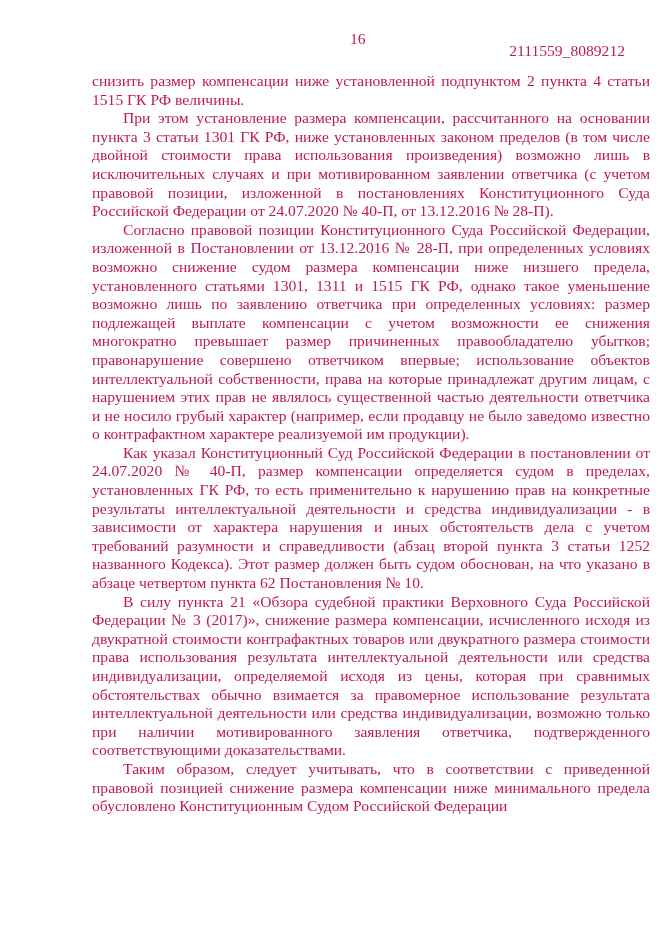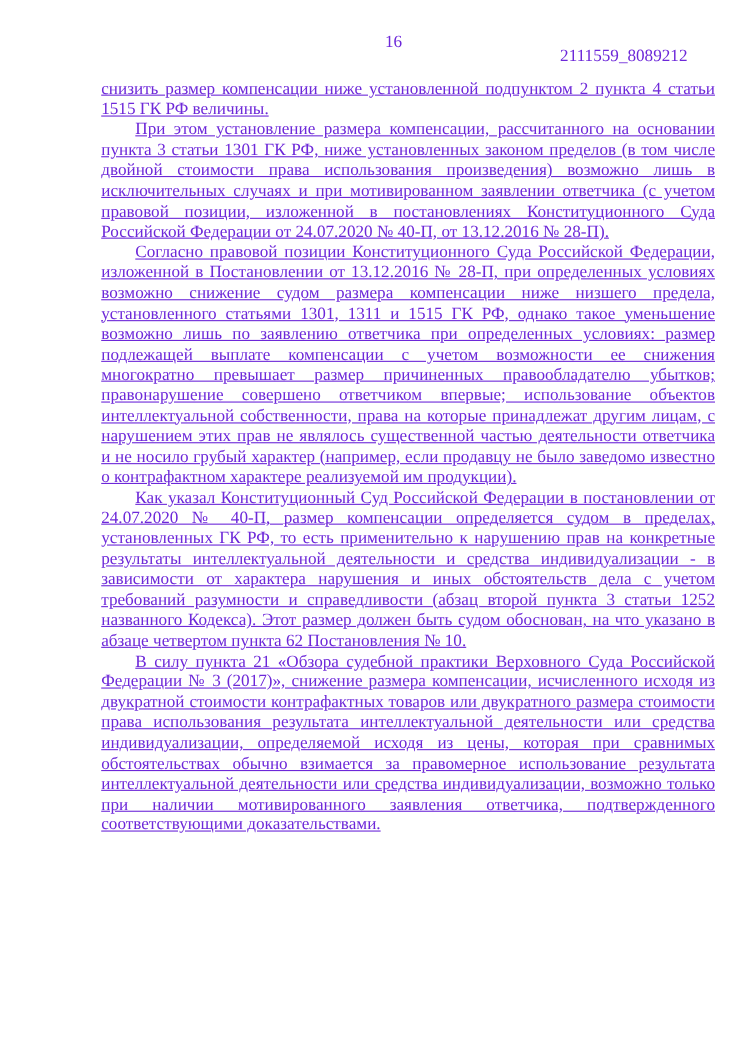--- a/index.html
+++ b/index.html
@@ -5,21 +5,21 @@
     html, body {
       margin: 0;
       padding: 0;
       background: #ffffff;
     }
     .page {
       position: relative;
       width: 667px;
       height: 946px;
       background: #ffffff;
-      color: #6d28d9;
+      color: #be185d;
       font-family: "Liberation Serif", "DejaVu Serif", serif;
       overflow: hidden;
     }
     .header {
       position: absolute;
       top: 30px;
       left: 0;
       width: 667px;
       height: 20px;
       font-size: 15.6px;
@@ -41,21 +41,20 @@
       left: 92px;
       width: 558px;
       font-size: 15.6px;
       line-height: 18.6px;
       text-align: justify;
       text-align-last: left;
     }
     .body-text p {
       margin: 0;
       padding: 0;
-      text-decoration: underline;
     }
     .body-text p.indent {
       text-indent: 31px;
     }
   </style>
 </head>
 <body>
 
 <div class="page">
 
@@ -63,15 +62,16 @@
     <span class="page-number">16</span>
     <span class="doc-id">2111559_8089212</span>
   </div>
 
   <div class="body-text">
     <p>снизить размер компенсации ниже установленной подпунктом 2 пункта 4 статьи 1515 ГК РФ величины.</p>
     <p class="indent">При этом установление размера компенсации, рассчитанного на основании пункта 3 статьи 1301 ГК РФ, ниже установленных законом пределов (в том числе двойной стоимости права использования произведения) возможно лишь в исключительных случаях и при мотивированном заявлении ответчика (с учетом правовой позиции, изложенной в постановлениях Конституционного Суда Российской Федерации от 24.07.2020 № 40-П, от 13.12.2016 № 28-П).</p>
     <p class="indent">Согласно правовой позиции Конституционного Суда Российской Федерации, изложенной в Постановлении от 13.12.2016 № 28-П, при определенных условиях возможно снижение судом размера компенсации ниже низшего предела, установленного статьями 1301, 1311 и 1515 ГК РФ, однако такое уменьшение возможно лишь по заявлению ответчика при определенных условиях: размер подлежащей выплате компенсации с учетом возможности ее снижения многократно превышает размер причиненных правообладателю убытков; правонарушение совершено ответчиком впервые; использование объектов интеллектуальной собственности, права на которые принадлежат другим лицам, с нарушением этих прав не являлось существенной частью деятельности ответчика и не носило грубый характер (например, если продавцу не было заведомо известно о контрафактном характере реализуемой им продукции).</p>
     <p class="indent">Как указал Конституционный Суд Российской Федерации в постановлении от 24.07.2020 № 40-П, размер компенсации определяется судом в пределах, установленных ГК РФ, то есть применительно к нарушению прав на конкретные результаты интеллектуальной деятельности и средства индивидуализации - в зависимости от характера нарушения и иных обстоятельств дела с учетом требований разумности и справедливости (абзац второй пункта 3 статьи 1252 названного Кодекса). Этот размер должен быть судом обоснован, на что указано в абзаце четвертом пункта 62 Постановления № 10.</p>
     <p class="indent">В силу пункта 21 «Обзора судебной практики Верховного Суда Российской Федерации № 3 (2017)», снижение размера компенсации, исчисленного исходя из двукратной стоимости контрафактных товаров или двукратного размера стоимости права использования результата интеллектуальной деятельности или средства индивидуализации, определяемой исходя из цены, которая при сравнимых обстоятельствах обычно взимается за правомерное использование результата интеллектуальной деятельности или средства индивидуализации, возможно только при наличии мотивированного заявления ответчика, подтвержденного соответствующими доказательствами.</p>
+    <p class="indent">Таким образом, следует учитывать, что в соответствии с приведенной правовой позицией снижение размера компенсации ниже минимального предела обусловлено Конституционным Судом Российской Федерации</p>
   </div>
 
 </div>
 
 </body></html>

